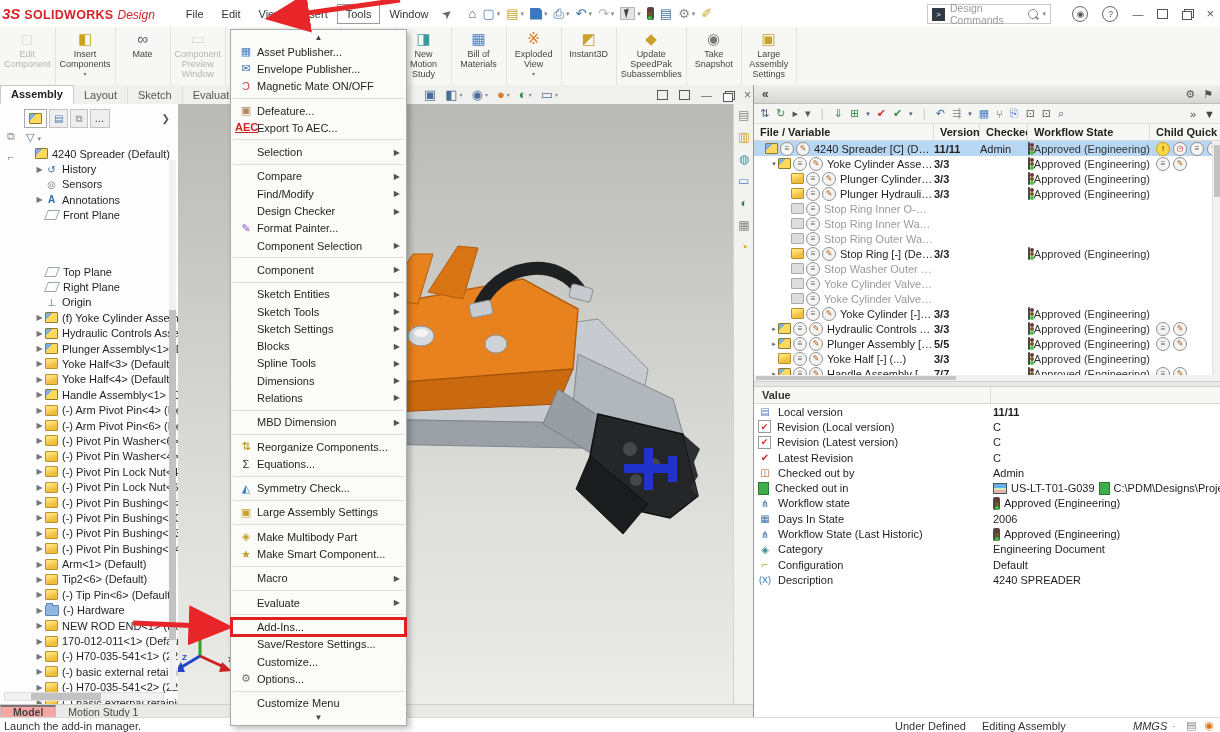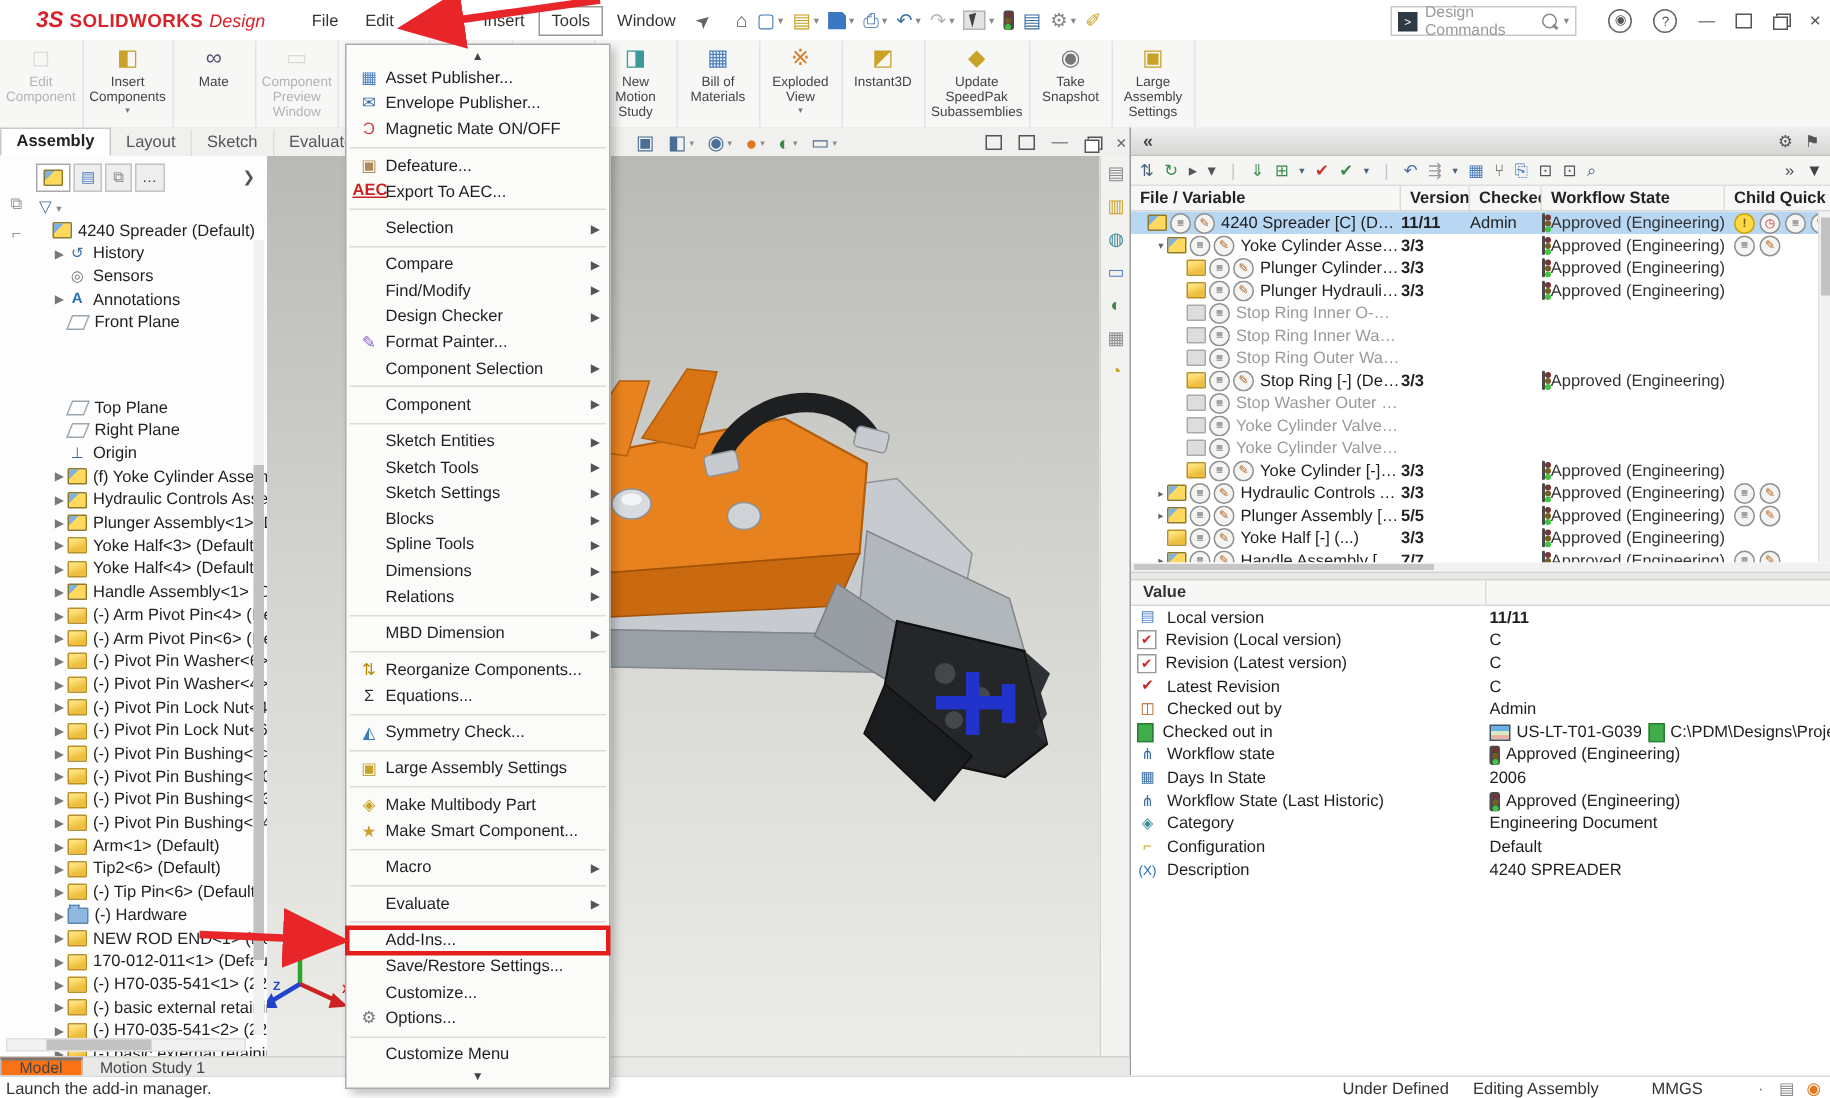--- a/index.html
+++ b/index.html
@@ -3,21 +3,21 @@
 <meta charset="utf-8">
 <style>
   html,body{margin:0;padding:0;background:#888;}
   .screen{position:relative;width:1220px;height:732px;background:#fff;overflow:hidden;
     font-family:"Liberation Sans","DejaVu Sans",sans-serif;font-size:11px;color:#333;
     -webkit-font-smoothing:antialiased;}
   .abs{position:absolute;}
   
   .titlebar{position:absolute;left:0;top:0;width:1220px;height:27px;background:#fff;
     display:flex;align-items:center;border-bottom:1px solid #e6e6e6;}
-  .logo{display:flex;align-items:baseline;margin-left:24px;white-space:nowrap;}
+  .logo{display:flex;align-items:baseline;margin-left:2px;white-space:nowrap;}
   .logo .l3s{color:#d8232a;font-style:italic;font-weight:bold;font-size:15px;margin-right:4px;}
   .logo .lsw{color:#d8232a;font-weight:bold;font-size:12.5px;letter-spacing:.3px;}
   .logo .lds{color:#d8232a;font-style:italic;font-size:12px;margin-left:4px;}
   .menubar{display:flex;margin-left:22px;}
   .mb-item{padding:4px 9px;color:#333;cursor:default;}
   .mb-item.active{border:1px solid #9a9a9a;background:#fff;padding:3px 8px;}
   .pin-glyph{color:#666;transform:rotate(-40deg);display:inline-block;margin:0 4px;font-size:12px;}
   .qat{display:flex;align-items:center;margin-left:10px;}
   .qat .qi{display:flex;align-items:center;margin:0 3px;color:#3c6ea5;font-size:13px;}
   .qat .caret{font-size:7px;color:#888;margin-left:2px;}
@@ -85,27 +85,27 @@
   .vscroll i{position:absolute;top:150px;width:100%;height:330px;background:#c2c2c2;}
   
   .viewport{position:absolute;left:178px;top:104px;width:555px;height:600px;
     background:linear-gradient(180deg,#b9b9b5 0%,#d8d8d4 55%,#ecece8 100%);overflow:hidden;}
   
   .strip{position:absolute;left:733px;top:104px;width:20px;height:613px;background:#f2f2f0;border-left:1px solid #d3d3d1;}
   .strip .si{width:20px;height:22px;display:flex;align-items:center;justify-content:center;font-size:12px;}
   
   .modeltabs{position:absolute;left:0;top:704px;width:753px;height:13px;background:#e9e9e7;border-top:1px solid #cfcfcd;display:flex;align-items:stretch;font-size:10.5px;}
   .mtab{padding:0 12px;display:flex;align-items:center;color:#444;}
-  .mtab.active{background:#f97316;font-weight:normal;border:1px solid #bdbdbd;border-top:2px solid #777;}
+  .mtab.active{background:#fca5a5;font-weight:bold;border:1px solid #bdbdbd;border-top:2px solid #777;}
   .statusbar{position:absolute;left:0;top:717px;width:1220px;height:15px;background:#fff;border-top:1px solid #d9d9d9;
     display:flex;align-items:center;font-size:11px;color:#333;}
   .statusbar .sl{margin-left:4px;}
   .statusbar .f1{position:absolute;left:895px;}
   .statusbar .f2{position:absolute;left:982px;}
-  .statusbar .fu{position:absolute;left:1101px;}
+  .statusbar .fu{position:absolute;left:1133px;font-style:italic;}
   .statusbar .fdot{position:absolute;left:1172px;color:#777;}
   .statusbar .fi{position:absolute;left:1186px;display:flex;gap:8px;}
   
   .pdm{position:absolute;left:753px;top:85px;width:467px;height:632px;background:#fff;border-left:1px solid #9a9a9a;}
   .pdm-head{height:18px;background:linear-gradient(#efefef,#d6d6d4);border-bottom:1px solid #bdbdbb;
     display:flex;align-items:center;font-weight:bold;color:#222;}
   .pdm-head .ttl{position:absolute;left:0;right:0;text-align:center;pointer-events:none;}
   .pdm-head .chl{margin-left:8px;color:#444;font-size:12px;}
   .pdm-head .hr{margin-left:auto;display:flex;gap:8px;margin-right:8px;font-size:11px;color:#555;z-index:1;}
   .pdm-tools{height:19px;background:#f5f5f3;border-bottom:1px solid #ddd;display:flex;align-items:center;gap:7px;padding-left:6px;color:#49617a;font-size:11px;}

